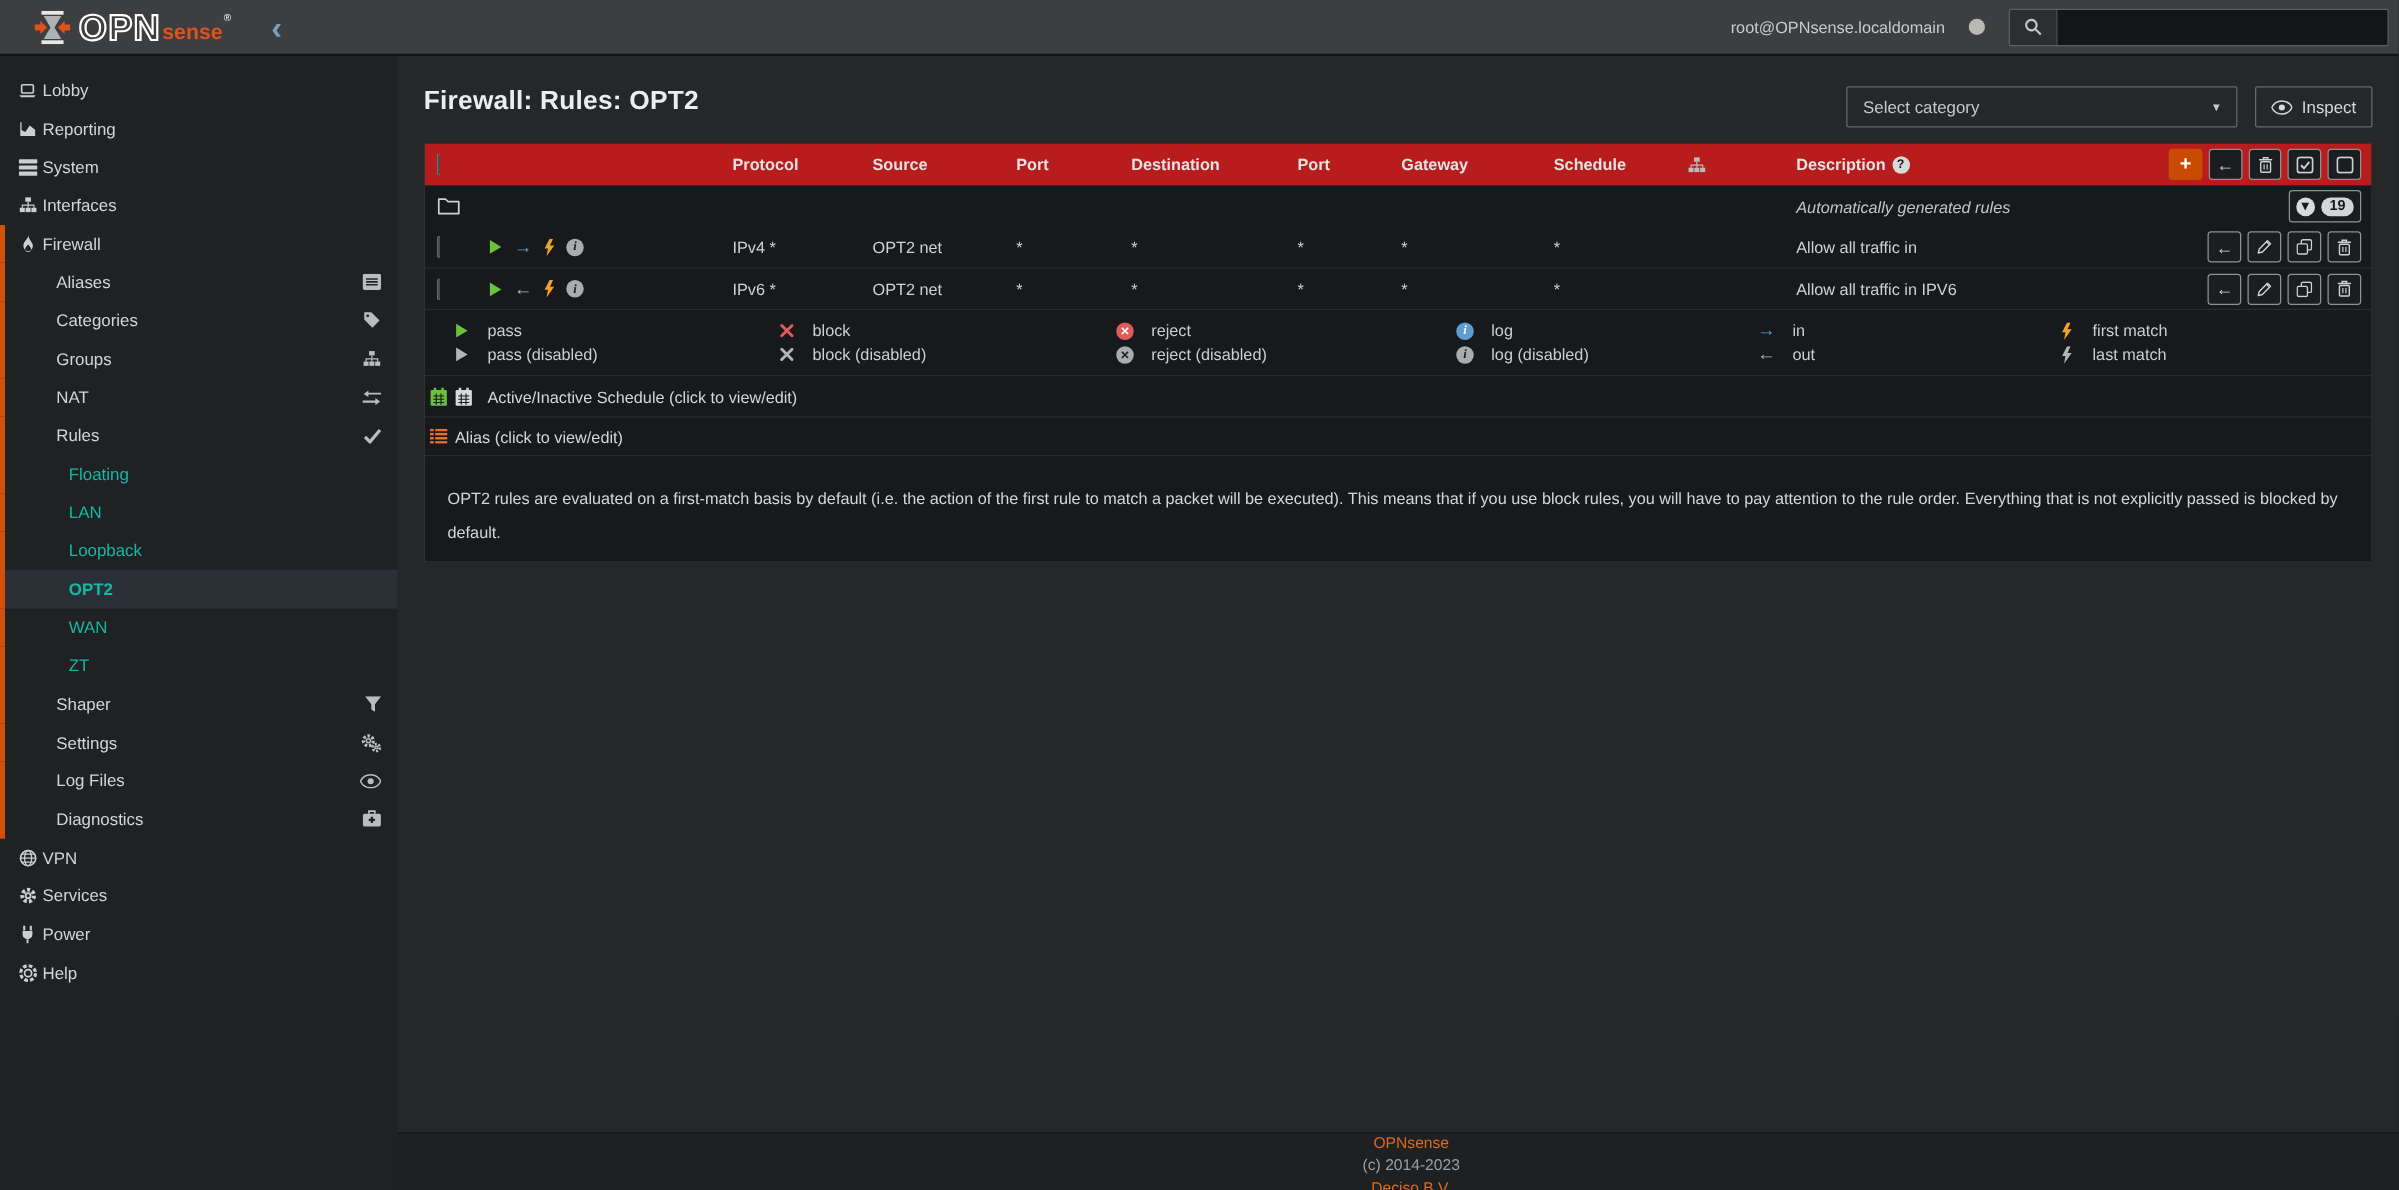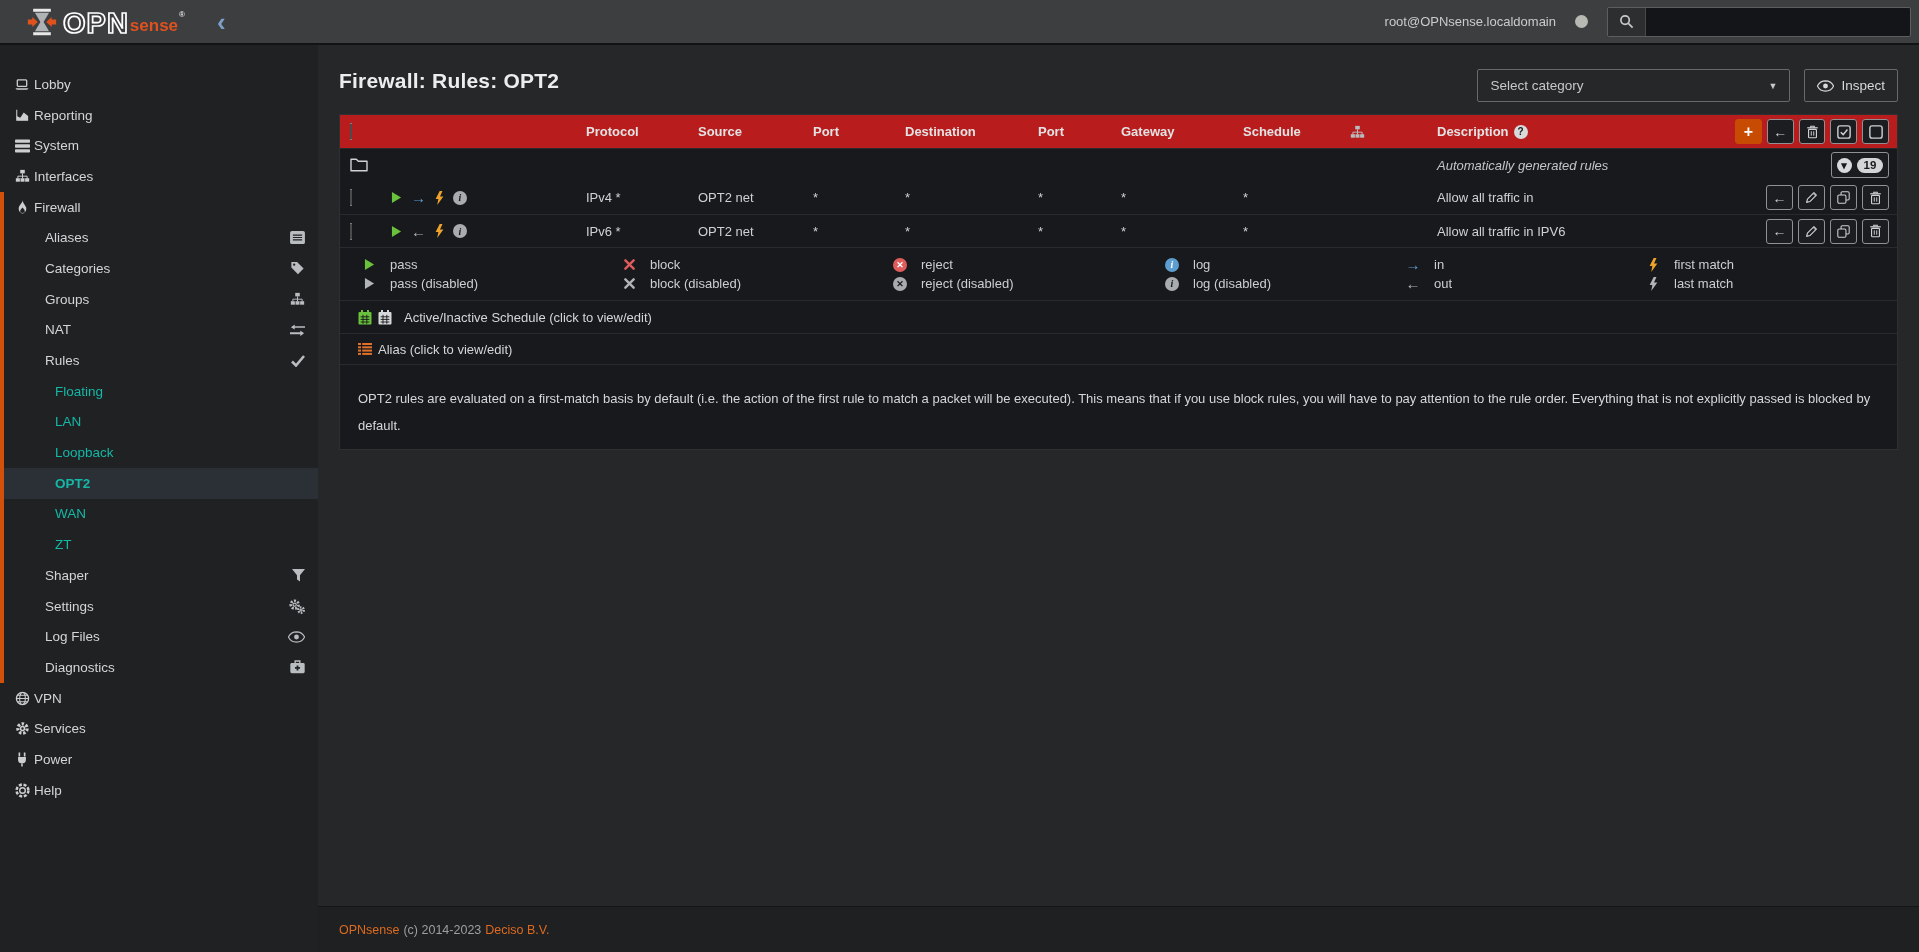--- a/index.html
+++ b/index.html
@@ -28,21 +28,21 @@
   .search { display:flex; align-items:stretch; width:304px; height:30px;
     border:1px solid #5c5e60; border-radius:2px; margin-left:19px; margin-right:4px;
     background:#131518; overflow:hidden; }
   .search-btn { width:38px; display:flex; align-items:center; justify-content:center;
     background:#2c2e30; color:#c6c8ca; border-right:1px solid #48494b; cursor:pointer; }
   .search-input { flex:1; background:transparent; border:none; outline:none;
     color:#ddd; font-size:13px; padding:0 8px; }
 
   
   .sidebar { position:absolute; top:45px; left:0; width:318px; bottom:0; background:#1f2123; }
-  #nav { list-style:none; margin:24px 0 0; padding:0; }
+  #nav { list-style:none; margin:12px 0 0; padding:0; }
   .nav-item { height:30.7px; display:flex; align-items:center; font-size:13.5px;
     color:#d3d5d6; cursor:pointer; }
   .nav-item .ic { width:22px; display:inline-flex; justify-content:center; color:#ccced0; }
   .nav-item .lbl { margin-left:1px; }
   .lvl0 { padding-left:11px; }
   .lvl1 { padding-left:44px; }
   .lvl2 { padding-left:54px; color:#14b8a6; }
   .sec { border-left:4px solid #d2500a; }
   .sec.lvl0 { padding-left:7px; }
   .sec.lvl1 { padding-left:40px; }
@@ -101,31 +101,31 @@
   .reject-dot.gray { background:#a9acae; }
   .q-dot { width:14px; height:14px; border-radius:50%; background:#d8d9da; color:#17181a;
     display:inline-flex; align-items:center; justify-content:center; font-size:10px; font-weight:bold; }
 
   .legend { display:grid; grid-template-columns:260px 271px 272px 241px 240px 1fr;
     padding:8px 0 8px 21px; border-top:1px solid #282a2d; }
   .lg-col { display:flex; flex-direction:column; gap:2px; }
   .lg-line { display:flex; align-items:center; gap:13px; height:17px; font-size:13px; color:#ccced0; }
   .lg-ic { width:16px; display:inline-flex; justify-content:center; }
 
-  .sched-row { display:flex; align-items:center; min-height:33px; padding-left:18px;
+  .sched-row { display:flex; align-items:center; min-height:33px; padding-left:4px;
     gap:6px; font-size:13px; color:#d4d6d7; border-top:1px solid #282a2d; cursor:pointer; }
   .sched-row .txt { margin-left:6px; }
   .alias-row { min-height:31px; }
   .alias-ic { color:#e0702a; display:inline-flex; }
   .note-row { border-top:1px solid #282a2d; padding:20px 18px 10px; font-size:13px;
     color:#d4d6d7; line-height:27px; }
 
   .footer { position:absolute; left:0; right:0; bottom:0; height:46px; background:#1e2022;
     border-top:1px solid #141517; display:flex; align-items:center; padding-left:21px;
-    font-size:12.5px; color:#9c9ea0; gap:4px; }
+    font-size:12.5px; color:#9c9ea0; gap:4px;flex-direction:column; }
   .footer a { color:#de6a1f; text-decoration:none; cursor:pointer; }
 </style>
 </head>
 <body>
 
 <div class="topbar">
   <div class="brand">
     <span>
       <svg width="30" height="30" viewBox="0 0 34 32">
         <rect x="7" y="1" width="20" height="3.4" fill="#e8e8e8"></rect>

